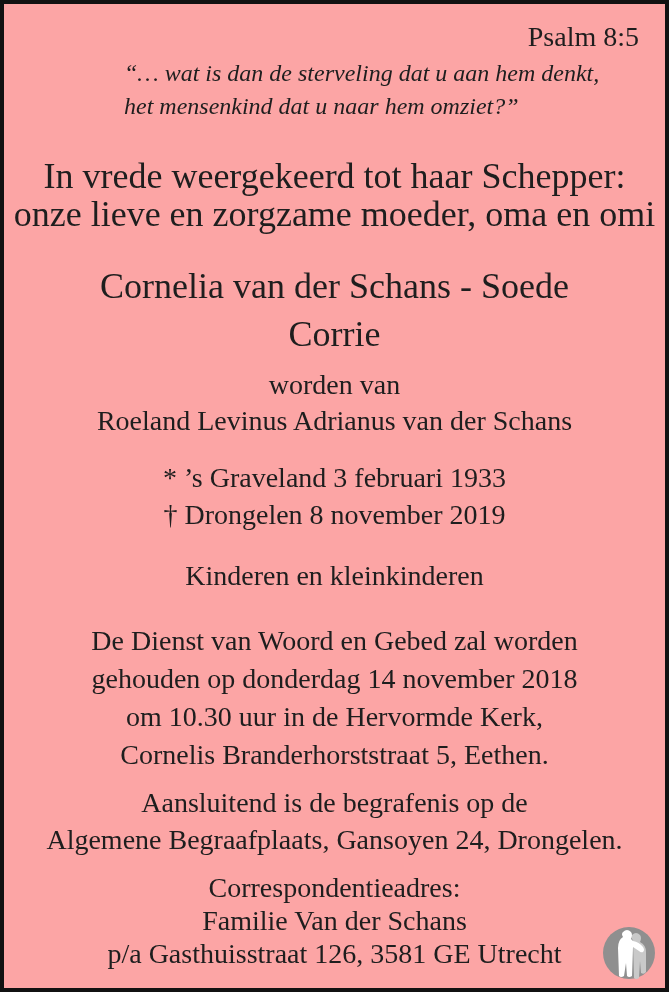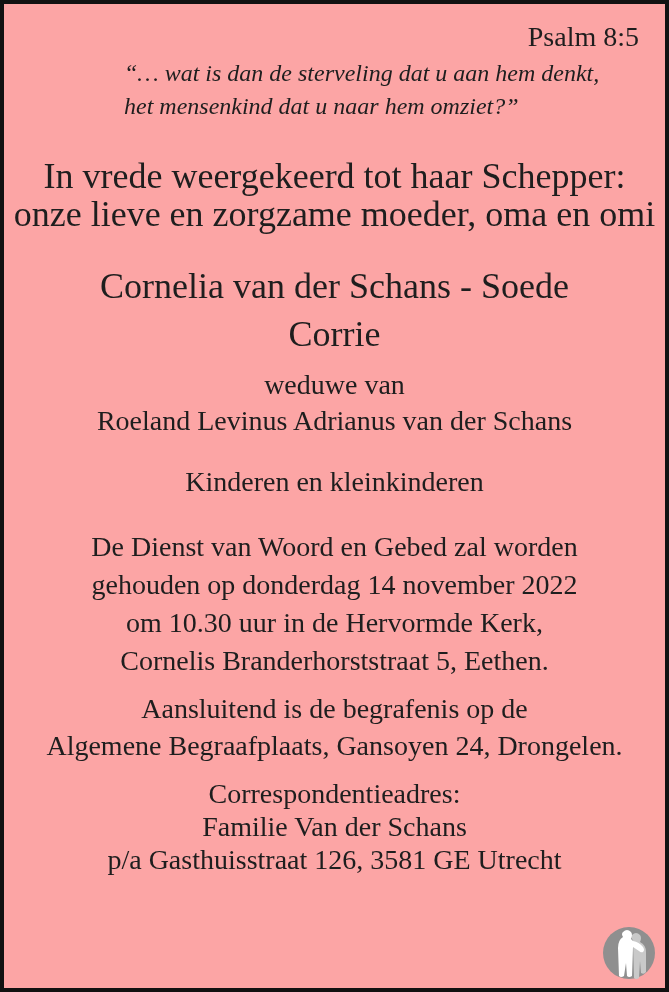--- a/index.html
+++ b/index.html
@@ -97,30 +97,34 @@
     <div>In vrede weergekeerd tot haar Schepper:</div>
     <div>onze lieve en zorgzame moeder, oma en omi</div>
   </div>
 
   <div class="name">
     <div>Cornelia van der Schans - Soede</div>
     <div>Corrie</div>
   </div>
 
   <div class="widow">
-    <div>weduwe van</div>
+    <div>worden van</div>
     <div>Roeland Levinus Adrianus van der Schans</div>
   </div>
 
+  <div class="life">
+    <div>* ’s Graveland 3 februari 1933</div>
+    <div>† Drongelen 8 november 2019</div>
+  </div>
 
   <div class="family">Kinderen en kleinkinderen</div>
 
   <div class="service">
     <div>De Dienst van Woord en Gebed zal worden</div>
-    <div>gehouden op donderdag 14 november 2022</div>
+    <div>gehouden op donderdag 14 november 2018</div>
     <div>om 10.30 uur in de Hervormde Kerk,</div>
     <div>Cornelis Branderhorststraat 5, Eethen.</div>
   </div>
 
   <div class="burial">
     <div>Aansluitend is de begrafenis op de</div>
     <div>Algemene Begraafplaats, Gansoyen 24, Drongelen.</div>
   </div>
 
   <div class="correspondence">

